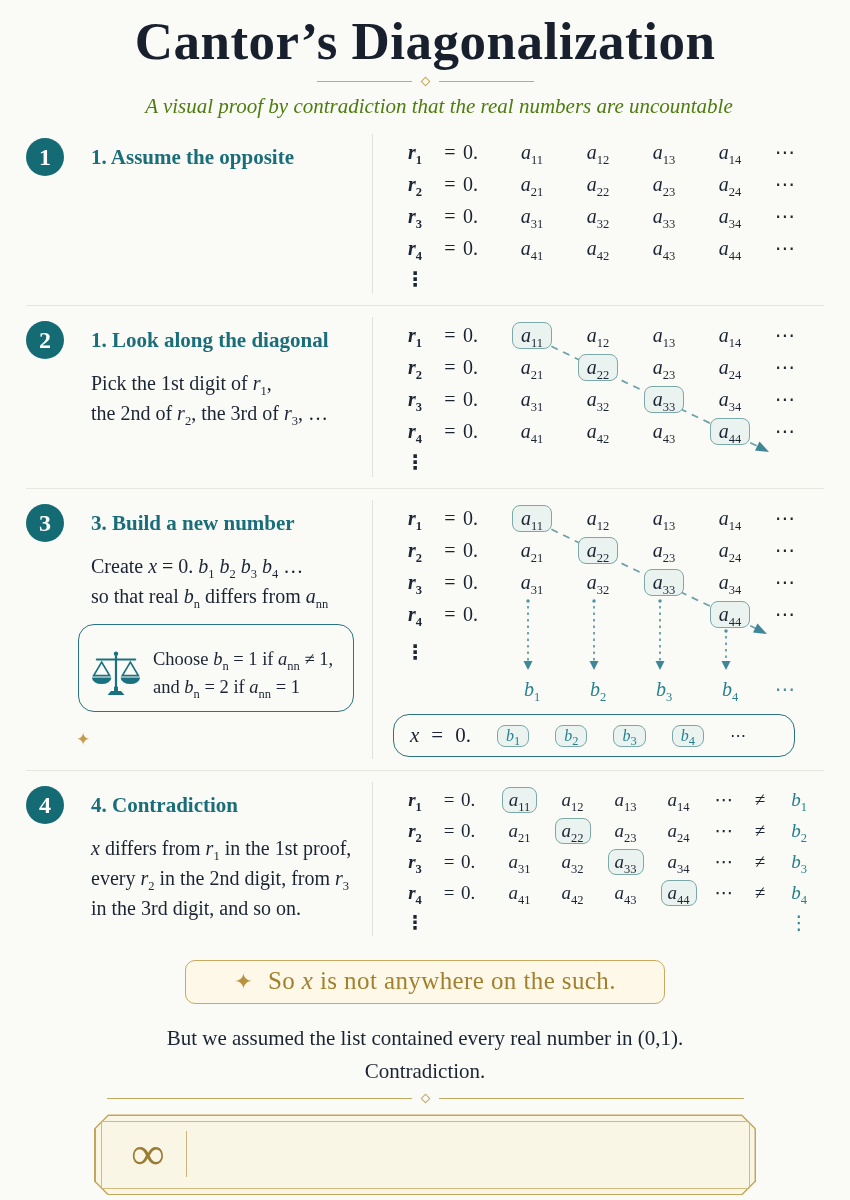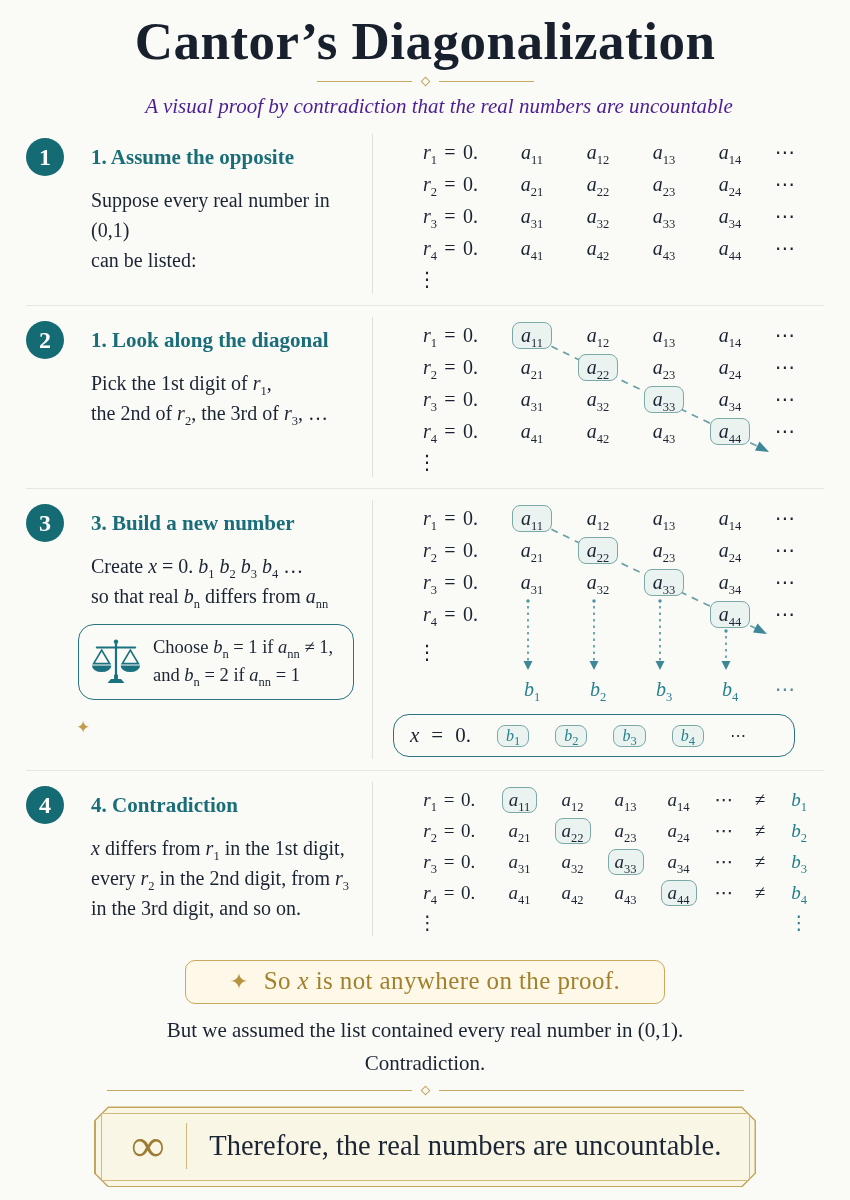--- a/index.html
+++ b/index.html
@@ -10,21 +10,21 @@
     font-family:"Liberation Serif","DejaVu Serif","DejaVu Sans",serif;
   }
   
   header { text-align:center; padding-top:12px; }
   .title { font-size:53px; line-height:1.1; font-weight:700; color:#18202e; letter-spacing:.5px; }
   .orn { display:flex; align-items:center; justify-content:center; gap:10px; margin-top:8px; }
   .orn .ln { height:1px; background:#c5a75f; }
   .orn-sm .ln { width:95px; }
   .orn-lg .ln { width:305px; }
   .dmd { width:7px; height:7px; border:1px solid #c5a75f; transform:rotate(45deg); background:transparent; }
-  .subtitle { font-style:italic; color:#4c1d95; font-size:21px; margin-top:9px;margin-left:28px; }
+  .subtitle { font-style:italic; color:#4d7c0f; font-size:21px; margin-top:9px;margin-left:28px; }
   
   .steps { padding:4px 26px 0 26px; }
   .step { display:grid; grid-template-columns:346px 1fr; padding:11px 0 11px 0; border-bottom:1px solid #e6e7e1; }
   .step.last { border-bottom:none; }
   .left { padding-top:4px; }
   .right { border-left:1px solid #dfe2db; padding:2px 0 0 18px; }
   .headrow { display:flex; align-items:center; gap:27px; }
   .badge {
     width:38px; height:38px; border-radius:50%; background:#156b74; color:#fff;
     font-size:24px; font-weight:700; display:flex; align-items:center; justify-content:center; flex:0 0 38px;
@@ -33,21 +33,21 @@
   .body { font-size:20px; line-height:1.5; margin:9px 0 0 65px; white-space:pre-wrap; }
   .v { font-style:italic; }
   sub { font-size:12.5px; line-height:0; }
   
   .mat { position:relative; font-size:20px; }
   .mat svg.ov { position:absolute; left:0; top:0; z-index:1; pointer-events:none; }
   .mrow { display:grid; align-items:center; height:32px; position:relative; }
   .mA .mrow { grid-template-columns:46px 26px 36px 66px 66px 66px 66px 44px; }
   .mB { font-size:19px; }
   .mB .mrow { grid-template-columns:46px 24px 32px 53px 53px 53px 53px 38px 34px 44px; height:31px; }
-  .ml { text-align:right; padding-left:2px; }
+  .ml { text-align:center; padding-left:2px;font-weight:bold; }
   .me { text-align:center; }
   .mz { text-align:left; }
   .mc { text-align:center; }
   .md { text-align:center; }
   .mneq { text-align:center; }
   .mb { text-align:center; color:#26808d; }
   .ci { display:inline-block; padding:0 2px; position:relative; z-index:2; }
   .ci.box { background:#eaf3f0; border:1.4px solid #7aa9a7; border-radius:8px; padding:1px 8px; }
   .mB .ci.box { padding:1px 6px; }
   .vrow { height:30px; display:grid; align-items:center; }
@@ -62,33 +62,33 @@
   .ah { fill:#3d8796; stroke:none; }
   
   .xbox {
     margin:10px 0 2px 2px; width:402px; border:1.6px solid #2b7380; border-radius:16px;
     padding:8px 16px; display:flex; align-items:center; gap:26px; background:#fafaf6;
   }
   .xlead { display:flex; gap:12px; font-size:21px; }
   
   .rulebox {
     margin:13px 0 0 52px; width:276px; border:1.6px solid #2b7380; border-radius:16px;
-    padding:9px 12px 9px 10px; display:flex; align-items:center; gap:10px;
+    padding:21px 12px 9px 10px; display:flex; align-items:center; gap:10px;
   }
   .rules { font-size:18.5px; line-height:1.5; white-space:pre-wrap; }
   .note { margin:13px 0 0 50px; display:flex; gap:9px; font-size:18px; line-height:1.5; }
   .star { color:#c39c4e; font-family:"DejaVu Sans",sans-serif; font-size:17px; padding-top:2px; }
   
   .claim {
     display:flex; align-items:center; justify-content:center; gap:15px;
     width:480px; margin:13px auto 0; background:#fdf8e7; border:1.5px solid #c9aa5e;
     border-radius:10px; padding:6px 0 8px; font-size:25px; color:#a2802e; letter-spacing:.4px;
   }
   .claim .star { font-size:22px; padding-top:0; color:#b7923f; }
-  .after { text-align:center; font-size:21px; line-height:1.55; margin-top:10px; color:#1b2433; }
+  .after { text-align:center; font-size:21px; line-height:1.55; margin-top:18px; color:#1b2433; }
   .plq-out {
     width:662px; margin:12px auto 0; background:#c3a65c; padding:1.5px;
     clip-path:polygon(14px 0,calc(100% - 14px) 0,100% 14px,100% calc(100% - 14px),calc(100% - 14px) 100%,14px 100%,0 calc(100% - 14px),0 14px);
   }
   .plq-mid {
     background:#faf6e6; padding:5px;
     clip-path:polygon(13px 0,calc(100% - 13px) 0,100% 13px,100% calc(100% - 13px),calc(100% - 13px) 100%,13px 100%,0 calc(100% - 13px),0 13px);
   }
   .plq-in { border:1px solid #d2ba7d; display:flex; align-items:center; gap:22px; padding:9px 24px 11px 30px; }
   .inf { font-size:46px; font-weight:700; color:#9c7c33; line-height:1; }
@@ -111,21 +111,20 @@
   </header>
 
   <div class="steps">
 
     <section class="step">
       <div class="left">
         <div class="headrow">
           <span class="badge">1</span>
           <h2 class="shead">1. Assume the opposite</h2>
         </div>
-        <p class="body"><span>Suppose every real number in (0,1)</span><br><span>can be listed:</span></p>
       </div>
       <div class="right">
         <div class="mat mA">
           <div class="mrow">
             <span class="ml"><i class="v">r</i><sub>1</sub></span>
             <span class="me">=</span>
             <span class="mz">0.</span>
             <span class="mc"><span class="ci"><i class="v">a</i><sub>11</sub></span></span>
             <span class="mc"><span class="ci"><i class="v">a</i><sub>12</sub></span></span>
             <span class="mc"><span class="ci"><i class="v">a</i><sub>13</sub></span></span>
@@ -347,21 +346,21 @@
         </div>
       </div>
     </section>
 
     <section class="step last">
       <div class="left">
         <div class="headrow">
           <span class="badge">4</span>
           <h2 class="shead">4. Contradiction</h2>
         </div>
-        <p class="body"><i class="v">x</i><span> differs from </span><i class="v">r</i><sub>1</sub><span> in the 1st digit,</span><br><span>every </span><i class="v">r</i><sub>2</sub><span> in the 2nd digit, from </span><i class="v">r</i><sub>3</sub><br><span>in the 3rd digit, and so on.</span></p>
+        <p class="body"><i class="v">x</i><span> differs from </span><i class="v">r</i><sub>1</sub><span> in the 1st proof,</span><br><span>every </span><i class="v">r</i><sub>2</sub><span> in the 2nd digit, from </span><i class="v">r</i><sub>3</sub><br><span>in the 3rd digit, and so on.</span></p>
       </div>
       <div class="right">
         <div class="mat mB">
           <div class="mrow">
             <span class="ml"><i class="v">r</i><sub>1</sub></span>
             <span class="me">=</span>
             <span class="mz">0.</span>
             <span class="mc"><span class="ci box"><i class="v">a</i><sub>11</sub></span></span>
             <span class="mc"><span class="ci"><i class="v">a</i><sub>12</sub></span></span>
             <span class="mc"><span class="ci"><i class="v">a</i><sub>13</sub></span></span>
@@ -418,34 +417,33 @@
               <span></span>
             <span class="mb">⋮</span>
           </div>
         </div>
       </div>
     </section>
   </div>
 
   <div class="claim">
     <span class="star">✦</span>
-    <span><span>So </span><i class="v">x</i><span> is not anywhere on the proof.</span></span>
+    <span><span>So </span><i class="v">x</i><span> is not anywhere on the such.</span></span>
   </div>
 
   <p class="after"><span>But we assumed the list contained every real number in (0,1).</span><br><span>Contradiction.</span></p>
 
   <div class="orn orn-lg">
     <span class="ln"></span>
     <span class="dmd"></span>
     <span class="ln"></span>
   </div>
 
   <div class="plq-out">
     <div class="plq-mid">
       <div class="plq-in">
         <span class="inf">∞</span>
         <span class="vline"></span>
-        <span class="concl">Therefore, the real numbers are uncountable.</span>
       </div>
     </div>
   </div>
 
 </div>
 
 </body></html>

